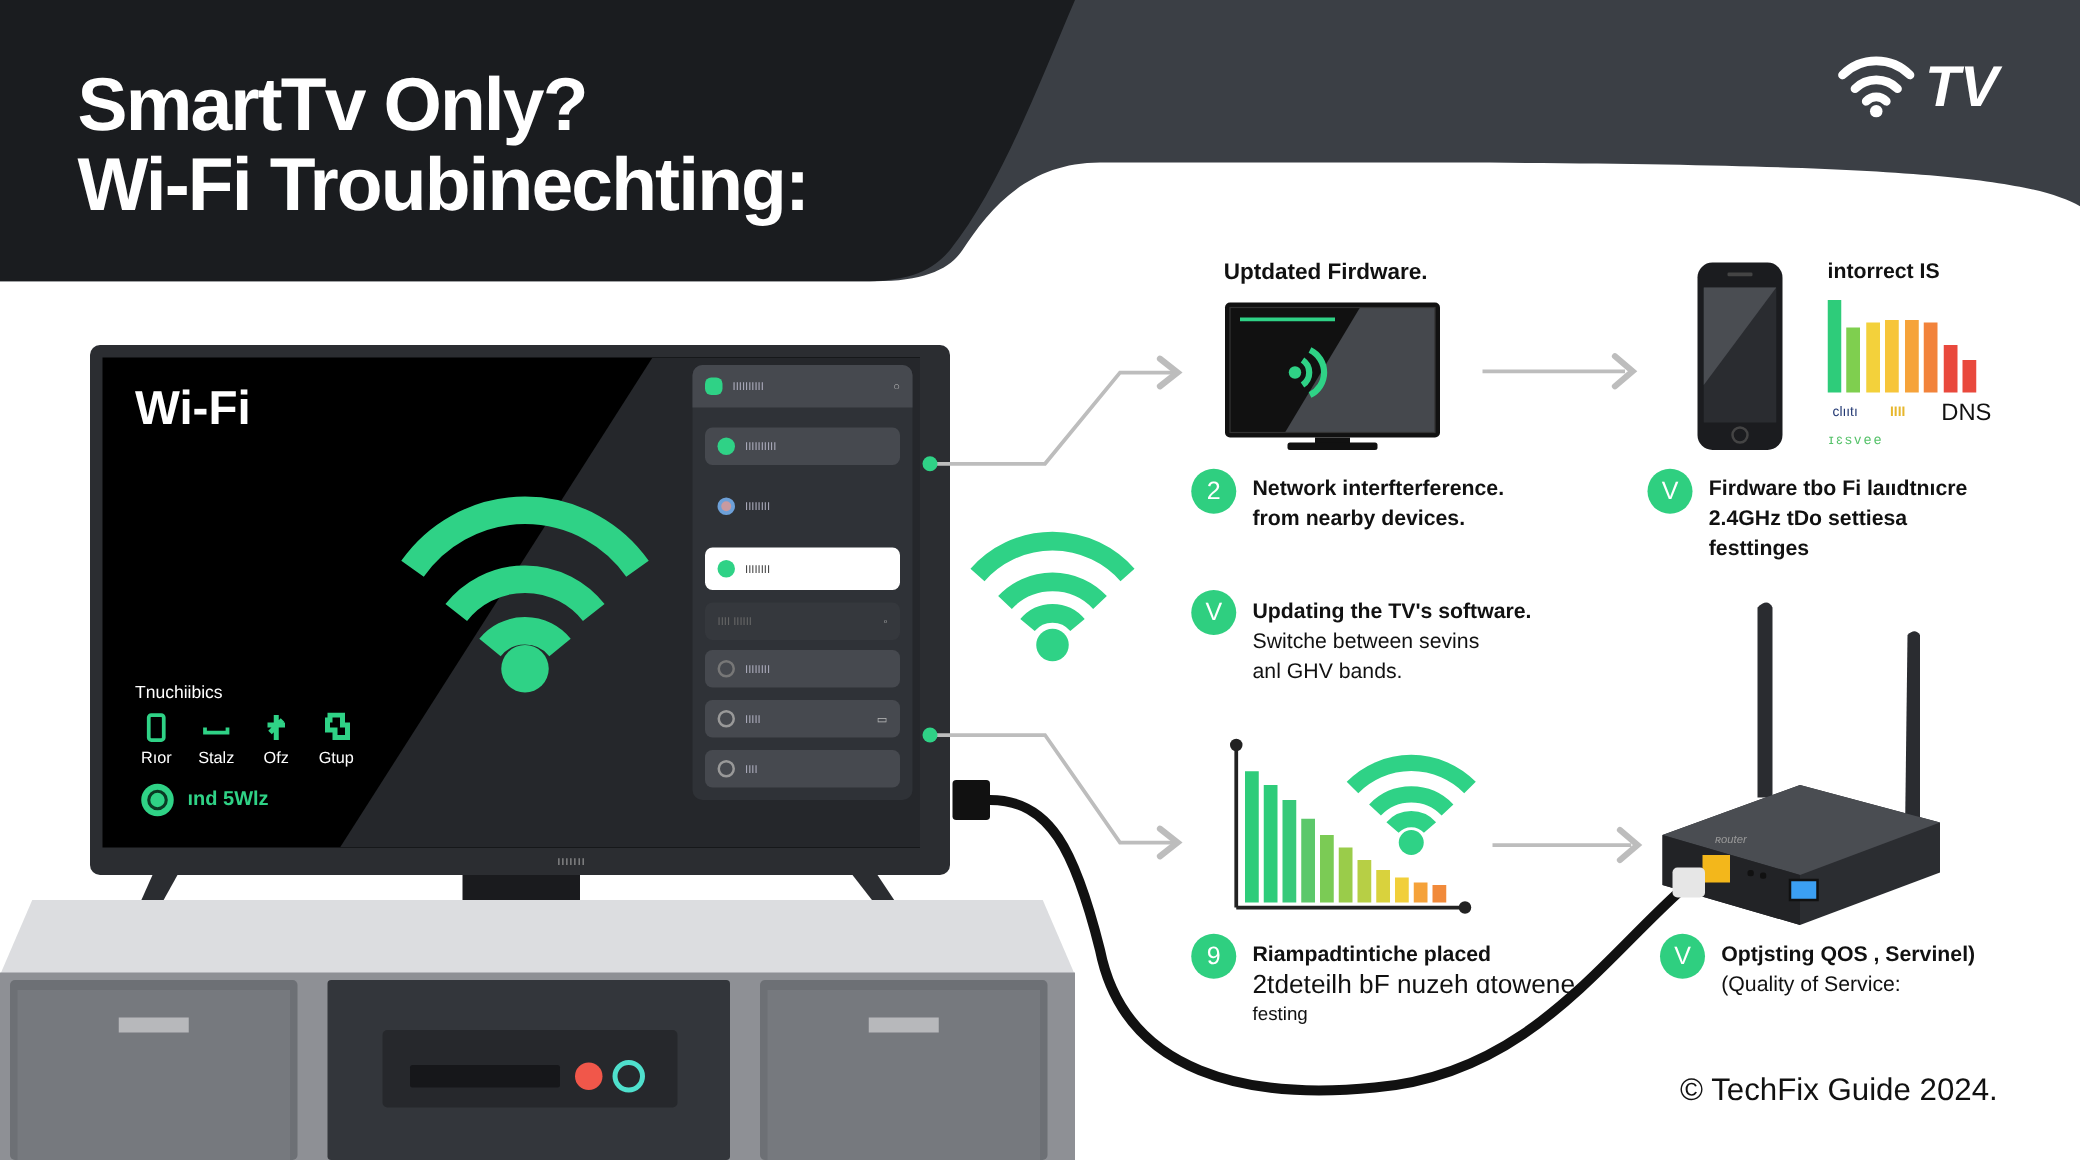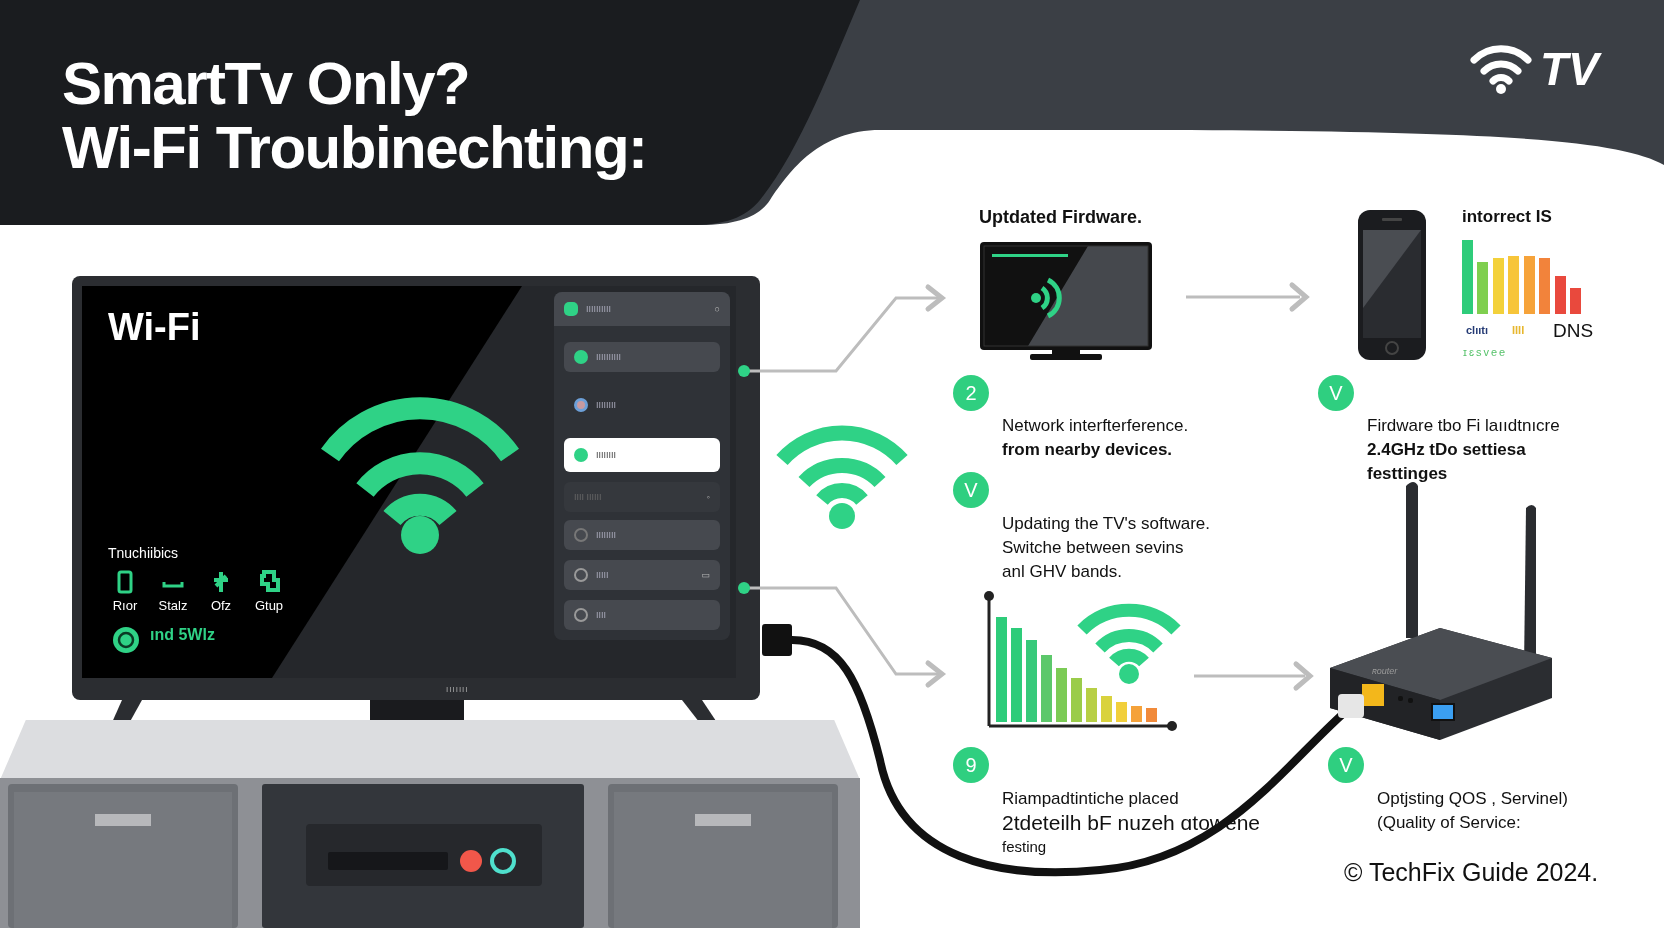--- a/index.html
+++ b/index.html
@@ -26,40 +26,40 @@
   .panel-item.dim { background: #35383d; color: #666; }
   .panel-item.active { background: #ffffff; color: #444; }
   .panel-item.top { left: 0; width: 176px; top: 0; height: 34px; border-radius: 8px 8px 0 0; background: #46494f; }
   .pi-icon { width: 14px; height: 14px; border-radius: 50%; flex-shrink: 0; }
   .pi-right { margin-left: auto; margin-right: 10px; font-size: 9px; color: #bbb; }
 
   .tn-label { position: absolute; left: 108px; top: 545px; color: #fff; font-size: 14px; }
   .tn-icons { position: absolute; left: 108px; top: 570px; display: flex; gap: 14px; }
   .tn-col { display: flex; flex-direction: column; align-items: center; width: 34px; text-align: center; }
   .tn-col span.l { color: #fff; font-size: 13px; margin-top: 4px; }
-  .tn-band { position: absolute; left: 112px; top: 626px; display: flex; gap: 10px; }
+  .tn-band { position: absolute; left: 112px; top: 626px; display: flex; align-items: center; gap: 10px; }
   .tn-band-text { color: #2fd286; font-size: 16px; font-weight: 700; }
 
   
   .cab-top { position: absolute; left: 0; top: 720px; width: 860px; height: 60px; background: #dcdde0; clip-path: polygon(3% 0, 97% 0, 100% 100%, 0 100%); }
   .cab-body { position: absolute; left: 0; top: 778px; width: 860px; height: 150px; background: #8e9095; }
   .drawer { position: absolute; top: 784px; width: 230px; height: 144px; background: #6d7075; border-radius: 4px; }
   .drawer .face { position: absolute; left: 6px; top: 8px; right: 6px; bottom: 0; background: #76797e; }
   .drawer .handle { position: absolute; left: 50%; top: 30px; width: 56px; height: 12px; margin-left: -28px; background: #b7b8bb; }
   .cubby { position: absolute; left: 262px; top: 784px; width: 322px; height: 144px; background: #33363b; border-radius: 3px; }
   .stb { position: absolute; left: 306px; top: 824px; width: 236px; height: 62px; background: #26282c; border-radius: 4px; }
   .stb-display { position: absolute; left: 22px; top: 28px; width: 120px; height: 18px; background: #16171a; border-radius: 2px; }
   .stb-red { position: absolute; left: 154px; top: 26px; width: 22px; height: 22px; background: #f1574a; border-radius: 50%; }
   .stb-ring { position: absolute; left: 184px; top: 24px; width: 26px; height: 26px; border: 4px solid #4fe0cd; border-radius: 50%; }
 
   
   .step-title { position: absolute; font-weight: 700; color: #111; font-size: 18px; }
   .badge { position: absolute; width: 36px; height: 36px; border-radius: 50%; background: #2fcf80; color: #fff; font-size: 20px; display: flex; align-items: center; justify-content: center; }
   .step-text { position: absolute; color: #111; font-size: 17px; line-height: 24px; }
-  .step-text .b { font-weight: 400; margin-top: 35px; }
+  .step-text .b { font-weight: 700; }
   .footer { position: absolute; left: 1344px; top: 858px; font-size: 25px; color: #111; }
 </style>
 </head>
 <body>
 
 <svg class="hdr-svg" width="1664" height="928">
   <path d="M0 0 H1664 V165 C1620 140 1500 130 1100 130 H880 C820 130 790 170 770 200 C760 215 740 225 700 225 H0 Z" fill="#3b3f45"></path>
   <path d="M0 0 H860 C830 70 800 150 760 200 C745 218 725 225 690 225 H0 Z" fill="#1a1c1f"></path>
 </svg>
 
@@ -241,21 +241,21 @@
 <svg class="abs" style="left:1462px;top:238px" width="140" height="80">
   <rect x="0" y="2" width="11" height="74" fill="#2ecc7a"></rect>
   <rect x="15" y="24" width="11" height="52" fill="#7fcf4f"></rect>
   <rect x="31" y="20" width="11" height="56" fill="#f3d13b"></rect>
   <rect x="46" y="18" width="11" height="58" fill="#f7c53a"></rect>
   <rect x="62" y="18" width="11" height="58" fill="#f6a33a"></rect>
   <rect x="77" y="20" width="11" height="56" fill="#f2833b"></rect>
   <rect x="93" y="38" width="11" height="38" fill="#e9493d"></rect>
   <rect x="108" y="50" width="11" height="26" fill="#e9493d"></rect>
 </svg>
-<div class="abs" style="left:1466px;top:324px;font-size:11px;color:#243a74;font-weight:700">clııtı</div>
+<div class="abs" style="left:1466px;top:324px;font-size:11px;color:#243a74;font-weight:400">clııtı</div>
 <div class="abs" style="left:1512px;top:324px;font-size:11px;color:#e7b72e;font-weight:700">IIII</div>
 <div class="abs" style="left:1553px;top:320px;font-size:19px;font-weight:400;color:#111">DNS</div>
 <div class="abs" style="left:1463px;top:346px;font-size:11px;color:#56c26a;letter-spacing:2px">ɪɛsvee</div>
 
 <div class="badge" style="left:953px;top:375px">2</div>
 <div class="step-text" style="left:1002px;top:379px">
   <div class="b">Network interfterference.</div>
   <div style="font-weight:600">from nearby devices.</div>
 </div>
 

